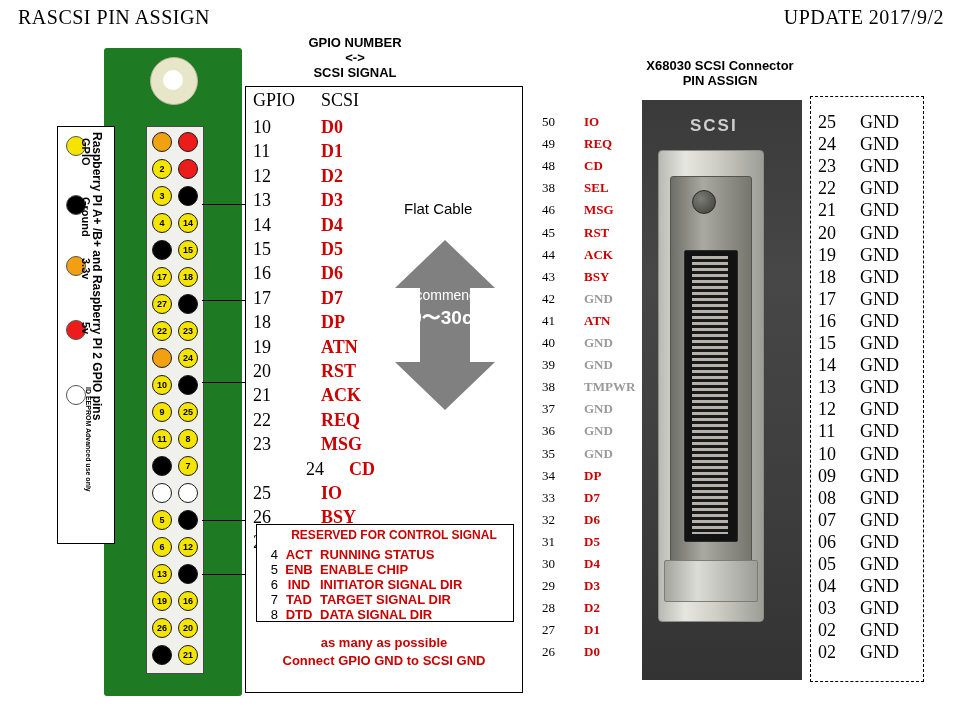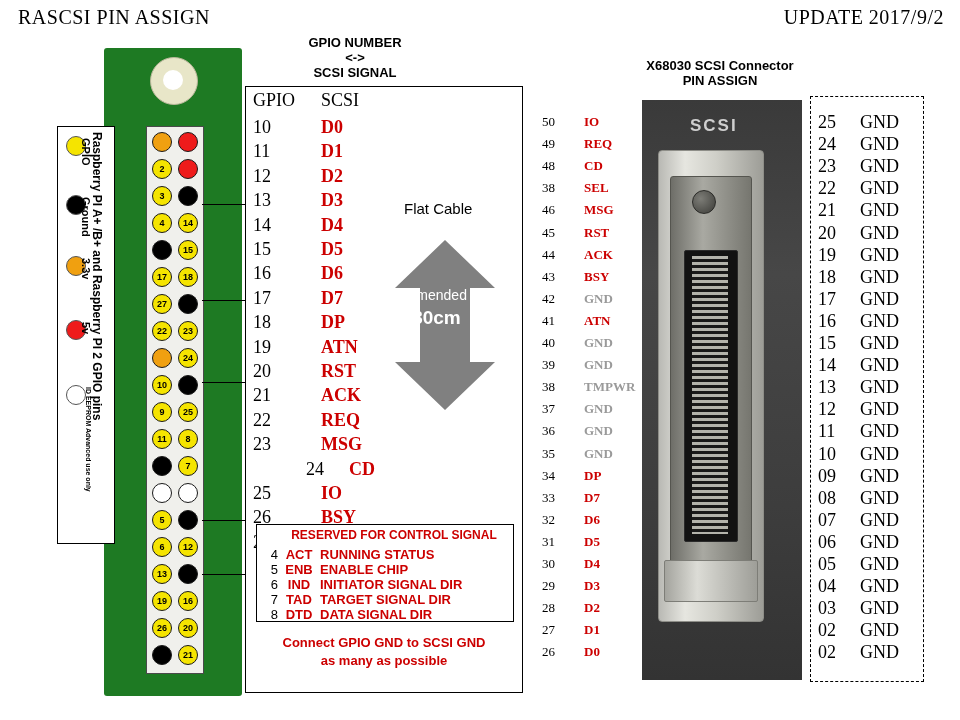--- a/index.html
+++ b/index.html
@@ -137,20 +137,21 @@
     font-family: "Liberation Sans", sans-serif;
     color: #000;
   }
   #arrow {
     left: 370px; top: 240px;
     width: 150px; height: 170px;
   }
   #arrow-text {
     left: 372px; top: 287px;
     width: 146px;
+    text-align: center;
     color: #ffffff;
     font-family: "Liberation Sans", sans-serif;
   }
   #arrow-text .l1 { font-size: 14px; display:block; }
   #arrow-text .l2 { font-size: 19px; font-weight: bold; display:block; margin-top:2px;}
 
   
   #reserved-box {
     left: 256px; top: 524px;
     width: 256px; height: 96px;
@@ -410,22 +411,22 @@
 <div class="abs" id="reserved-title">RESERVED FOR CONTROL SIGNAL</div>
 <div id="reserved-rows">
     <div class="res-row" style="top: 547px;"><span class="n">4</span><span class="a">ACT</span><span class="d">RUNNING STATUS</span></div>
     <div class="res-row" style="top: 562px;"><span class="n">5</span><span class="a">ENB</span><span class="d">ENABLE CHIP</span></div>
     <div class="res-row" style="top: 577px;"><span class="n">6</span><span class="a">IND</span><span class="d">INITIATOR SIGNAL DIR</span></div>
     <div class="res-row" style="top: 592px;"><span class="n">7</span><span class="a">TAD</span><span class="d">TARGET SIGNAL DIR</span></div>
     <div class="res-row" style="top: 607px;"><span class="n">8</span><span class="a">DTD</span><span class="d">DATA SIGNAL DIR</span></div>
   </div>
 
 <div class="abs" id="connect-note">
+  <div>as many as possible</div>
   <div>Connect GPIO GND to SCSI GND</div>
-  <div>as many as possible</div>
 </div>
 
 <div id="scsi-rows">
     <div class="scsi-row" style="top: 112px;"><span class="n">50</span><span class="s sig">IO</span></div>
     <div class="scsi-row" style="top: 134.1px;"><span class="n">49</span><span class="s sig">REQ</span></div>
     <div class="scsi-row" style="top: 156.2px;"><span class="n">48</span><span class="s sig">CD</span></div>
     <div class="scsi-row" style="top: 178.3px;"><span class="n">38</span><span class="s sig">SEL</span></div>
     <div class="scsi-row" style="top: 200.4px;"><span class="n">46</span><span class="s sig">MSG</span></div>
     <div class="scsi-row" style="top: 222.5px;"><span class="n">45</span><span class="s sig">RST</span></div>
     <div class="scsi-row" style="top: 244.6px;"><span class="n">44</span><span class="s sig">ACK</span></div>

